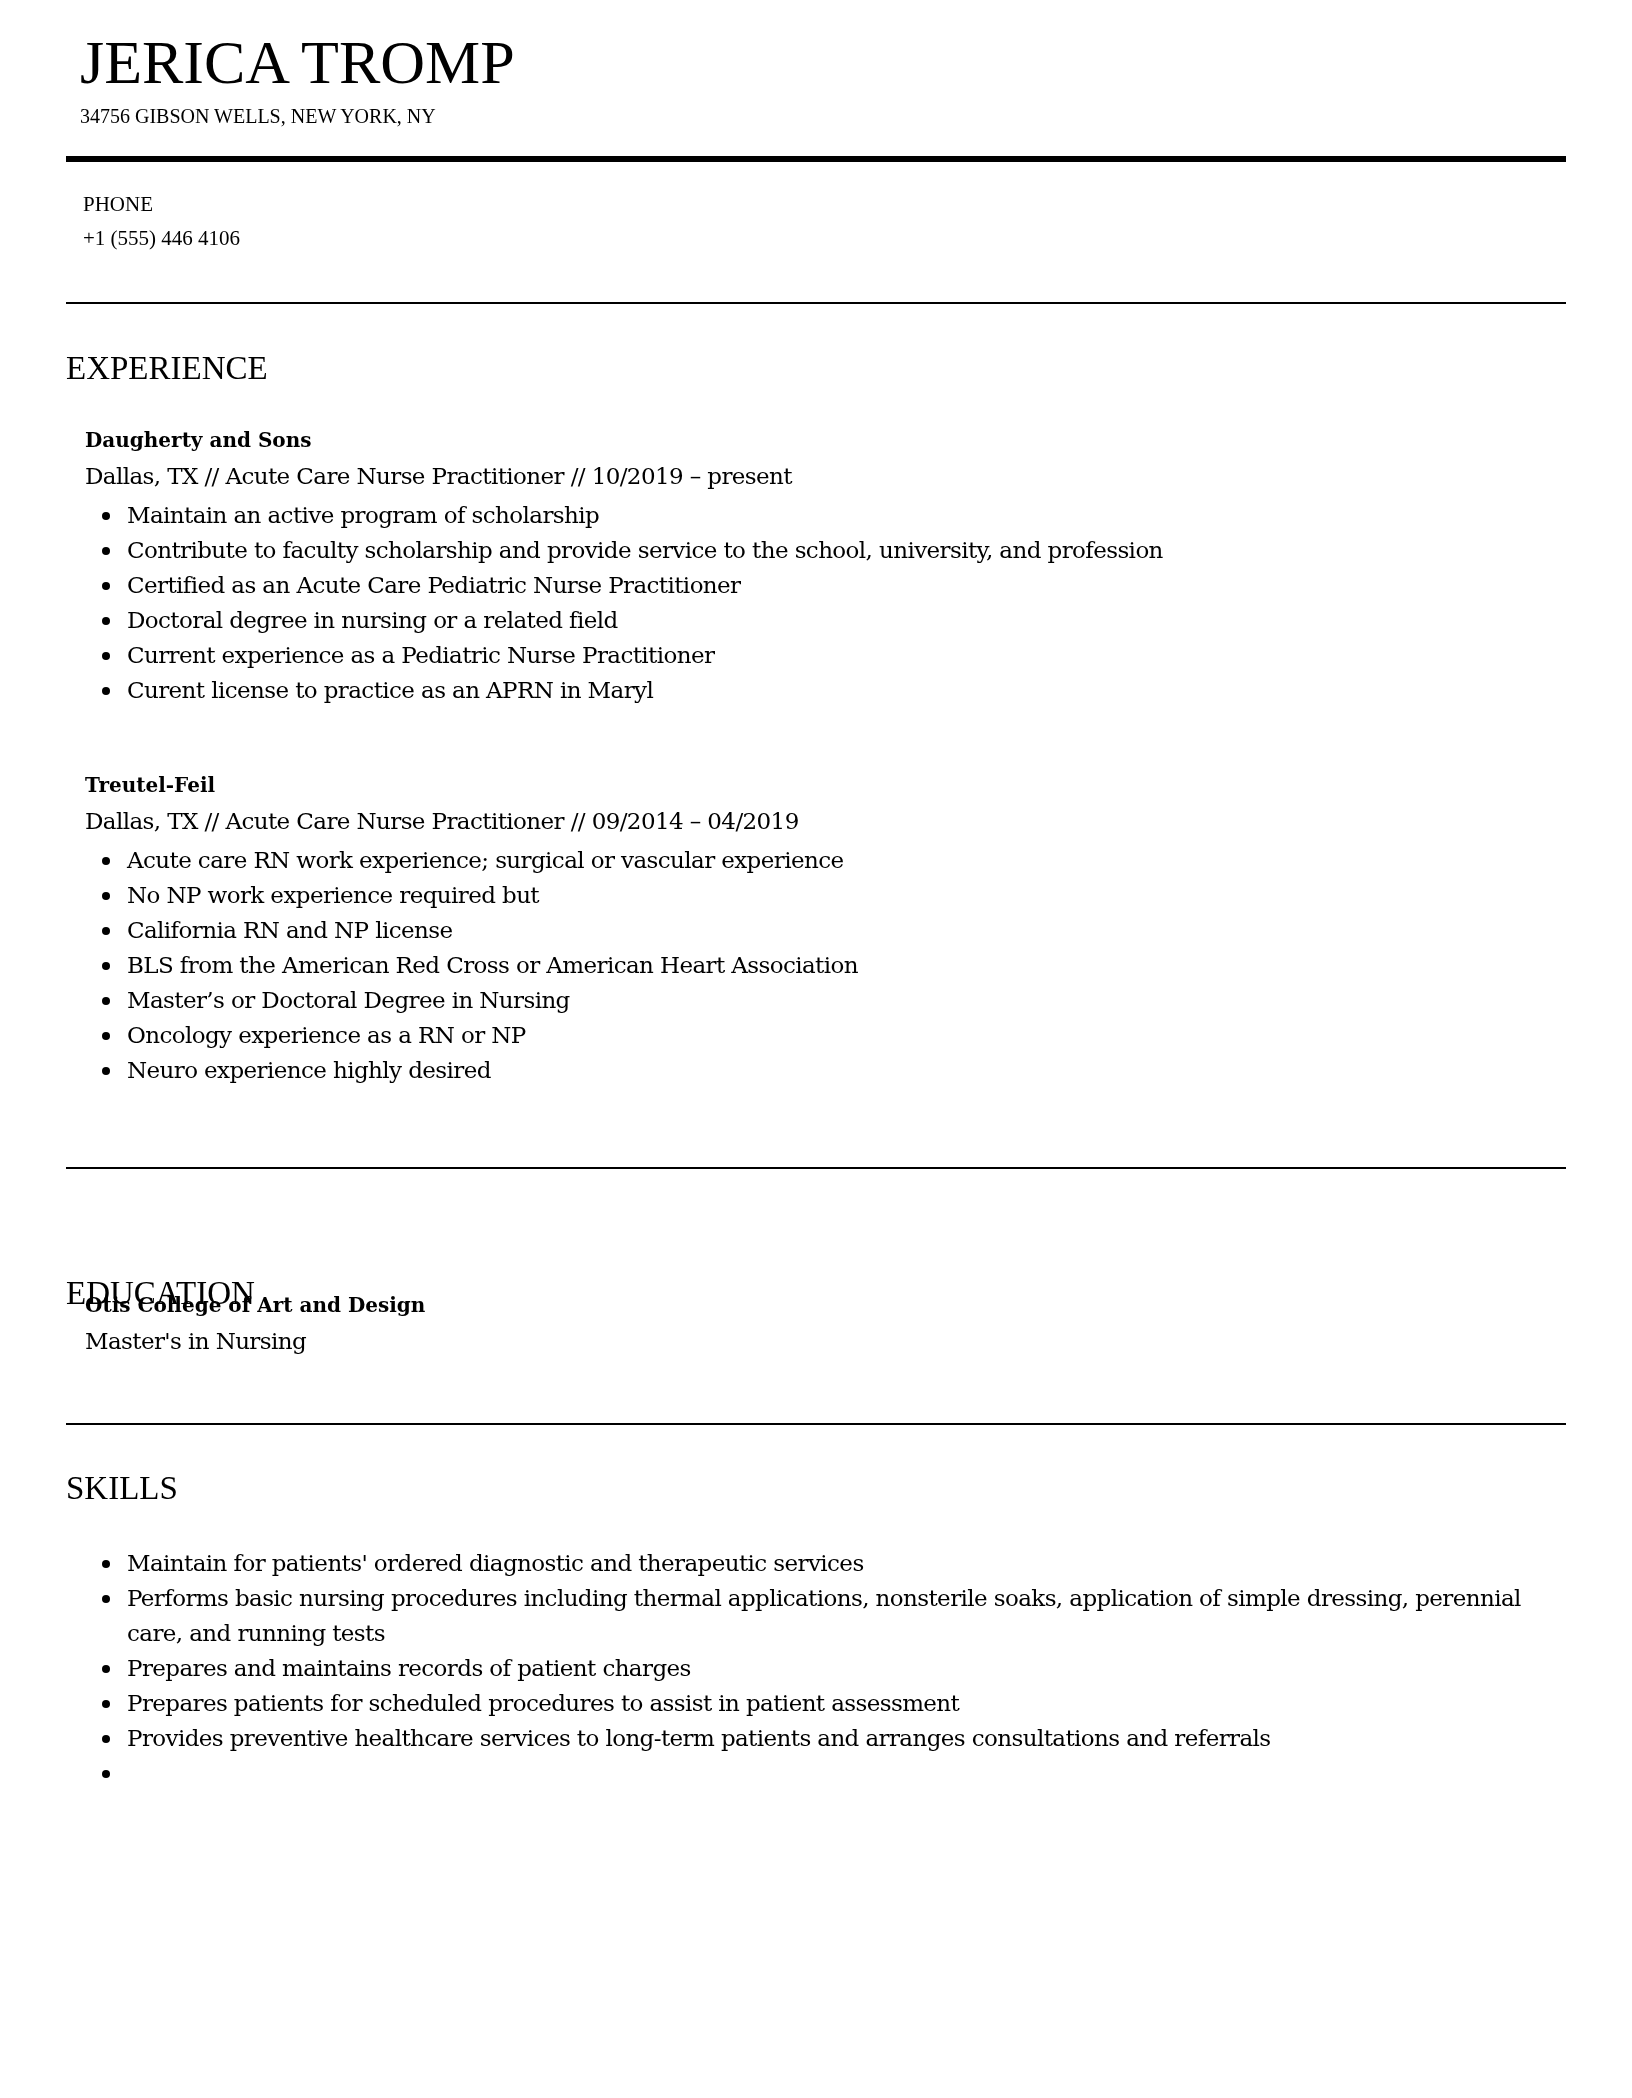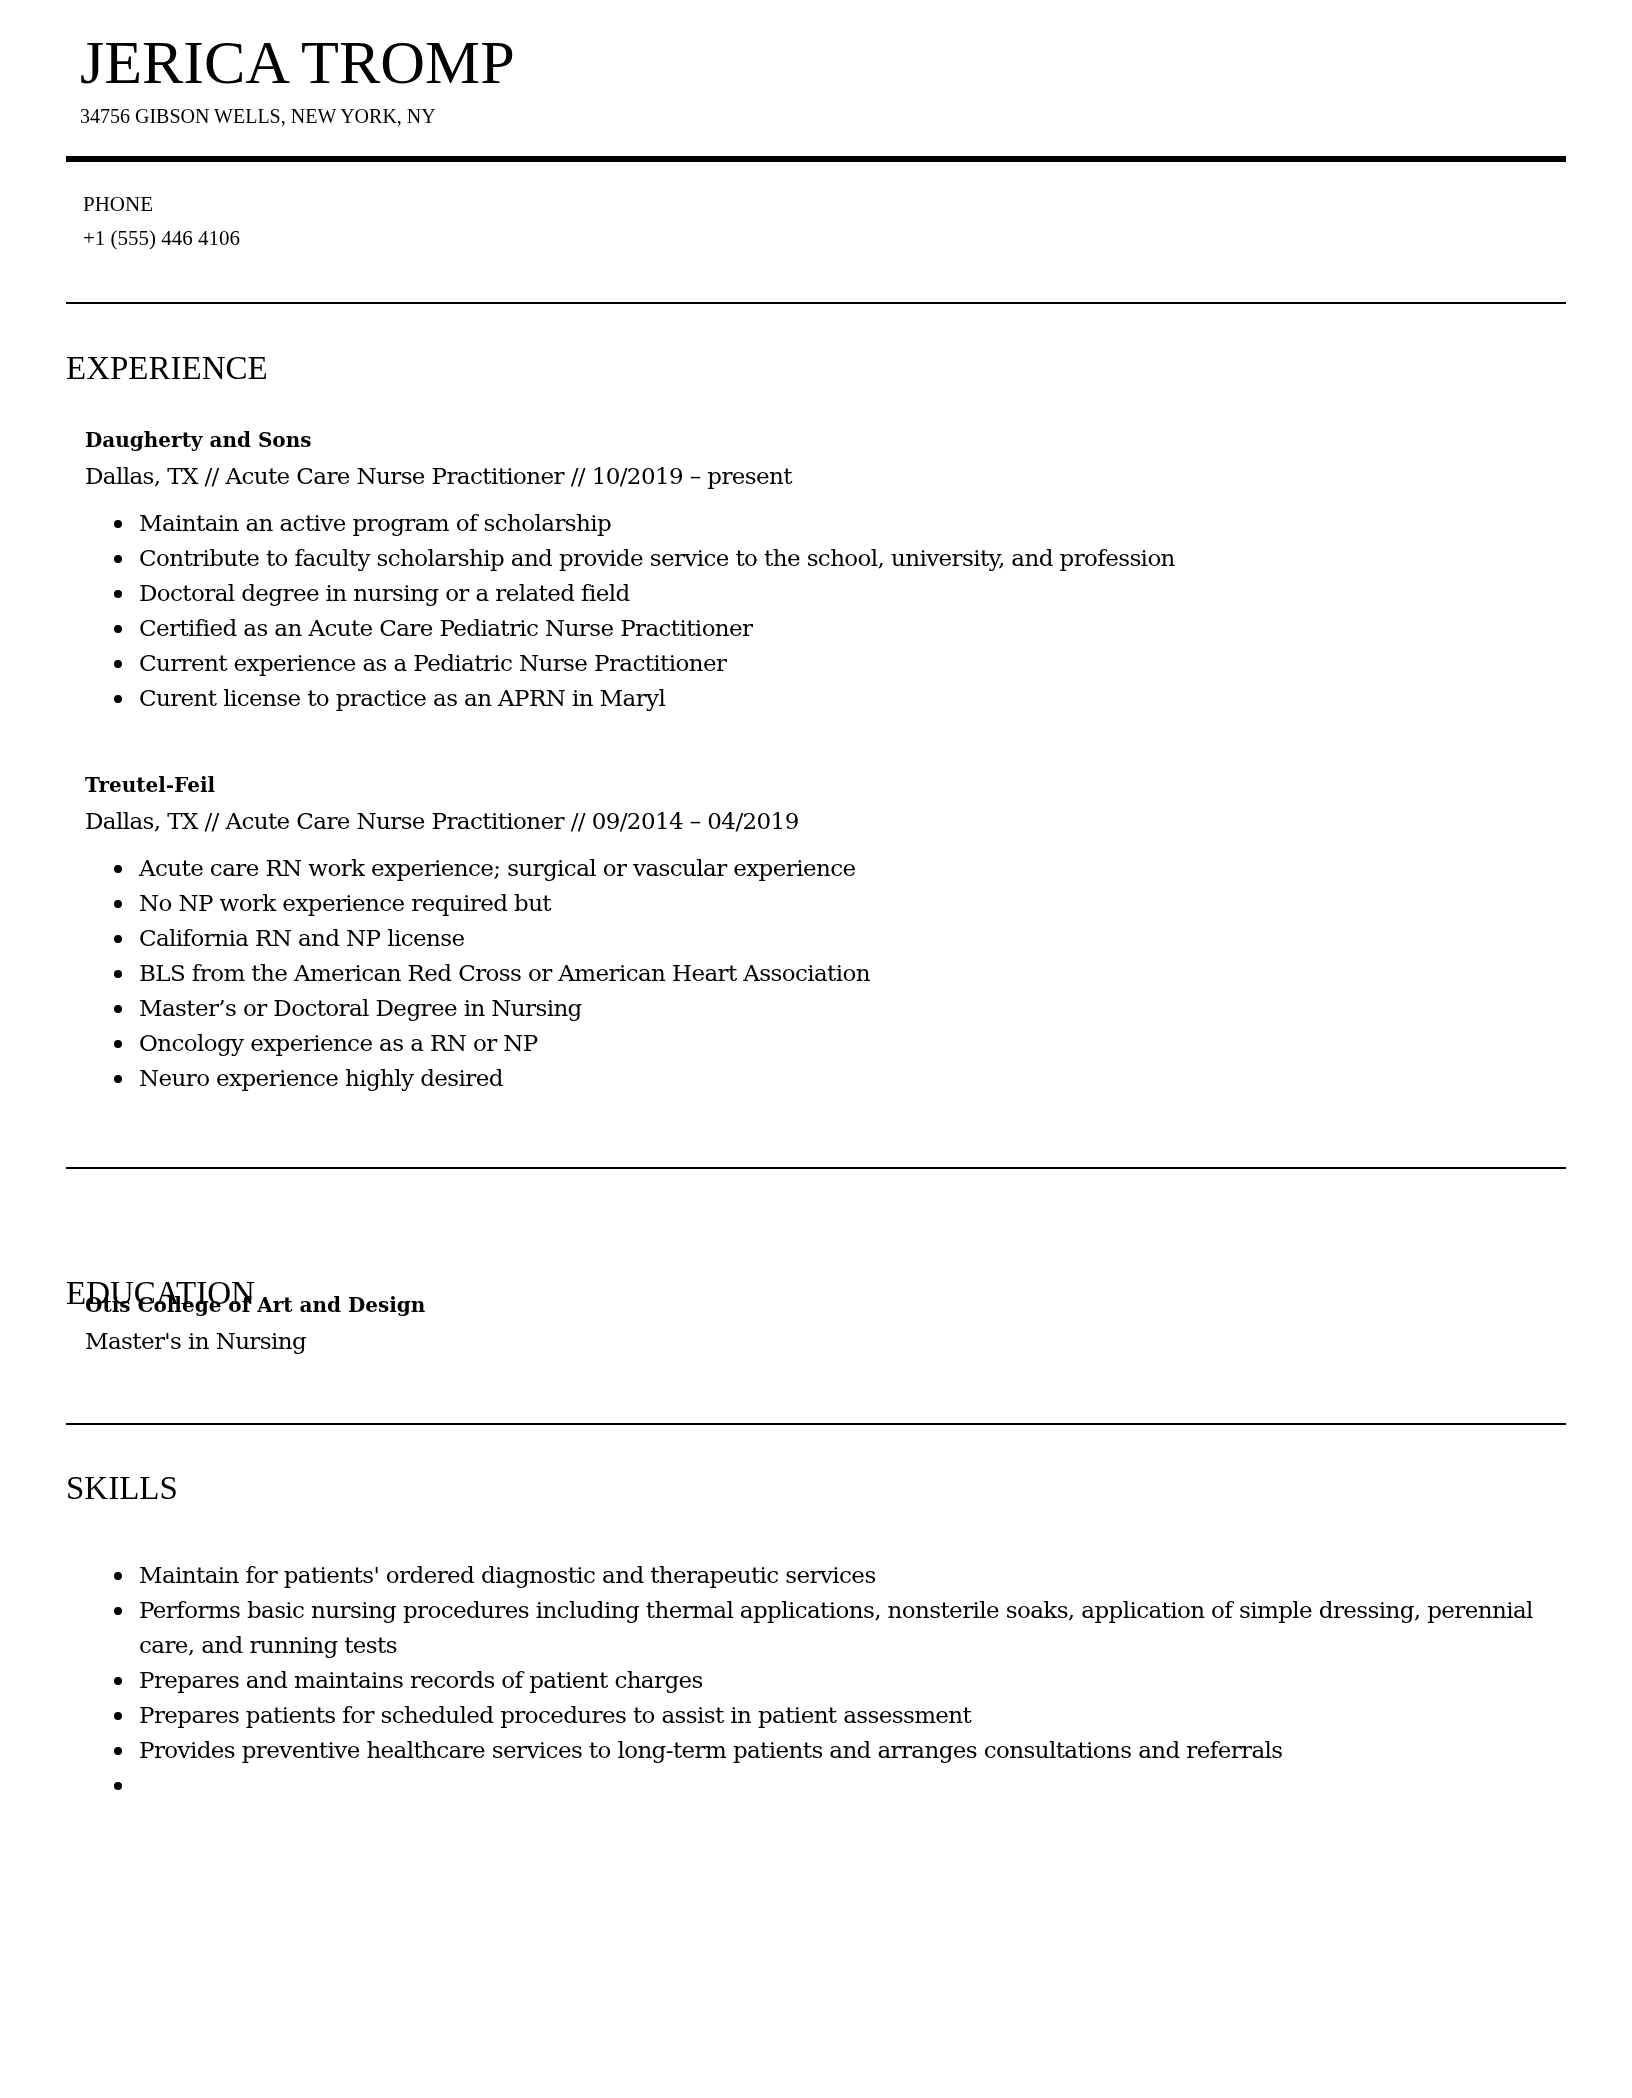--- a/index.html
+++ b/index.html
@@ -43,21 +43,21 @@
   .entry { position: absolute; left: 19px; width: 1481px; }
   .entry-title {
     font-family: "DejaVu Serif", serif; font-weight: bold;
     font-size: 20px; line-height: 36px; margin: 0;
   }
   .entry-sub {
     font-family: "DejaVu Serif", serif;
     font-size: 23px; line-height: 36px; margin: 0 0 4px 0;
     letter-spacing: -0.6px;
   }
-  .bullets { list-style: none; margin: 12px; padding: 0; }
+  .bullets { list-style: none; margin: 0; padding: 0; }
   .bullets li {
     position: relative; padding-left: 42px;
     font-family: "DejaVu Serif", serif;
     font-size: 23px; line-height: 35px; letter-spacing: -0.6px;
   }
   .bullets li .dot {
     position: absolute; left: 17px; top: 14px;
     width: 8px; height: 8px; border-radius: 50%; background: #000;
   }
 </style>
@@ -77,22 +77,22 @@
   <div class="rule" style="top:302px;"></div>
 
   <h2 class="section-title" style="top:348px;">EXPERIENCE</h2>
 
   <div class="entry" style="top:422px;">
     <div class="entry-title">Daugherty and Sons</div>
     <div class="entry-sub">Dallas, TX // Acute Care Nurse Practitioner // 10/2019 – present</div>
     <ul class="bullets">
       <li><span class="dot"></span><span>Maintain an active program of scholarship</span></li>
       <li><span class="dot"></span><span>Contribute to faculty scholarship and provide service to the school, university, and profession</span></li>
+      <li><span class="dot"></span><span>Certified as an Acute Care Pediatric Nurse Practitioner</span></li>
       <li><span class="dot"></span><span>Doctoral degree in nursing or a related field</span></li>
-      <li><span class="dot"></span><span>Certified as an Acute Care Pediatric Nurse Practitioner</span></li>
       <li><span class="dot"></span><span>Current experience as a Pediatric Nurse Practitioner</span></li>
       <li><span class="dot"></span><span>Curent license to practice as an APRN in Maryl</span></li>
     </ul>
   </div>
 
   <div class="entry" style="top:767px;">
     <div class="entry-title">Treutel-Feil</div>
     <div class="entry-sub">Dallas, TX // Acute Care Nurse Practitioner // 09/2014 – 04/2019</div>
     <ul class="bullets">
       <li><span class="dot"></span><span>Acute care RN work experience; surgical or vascular experience</span></li>

